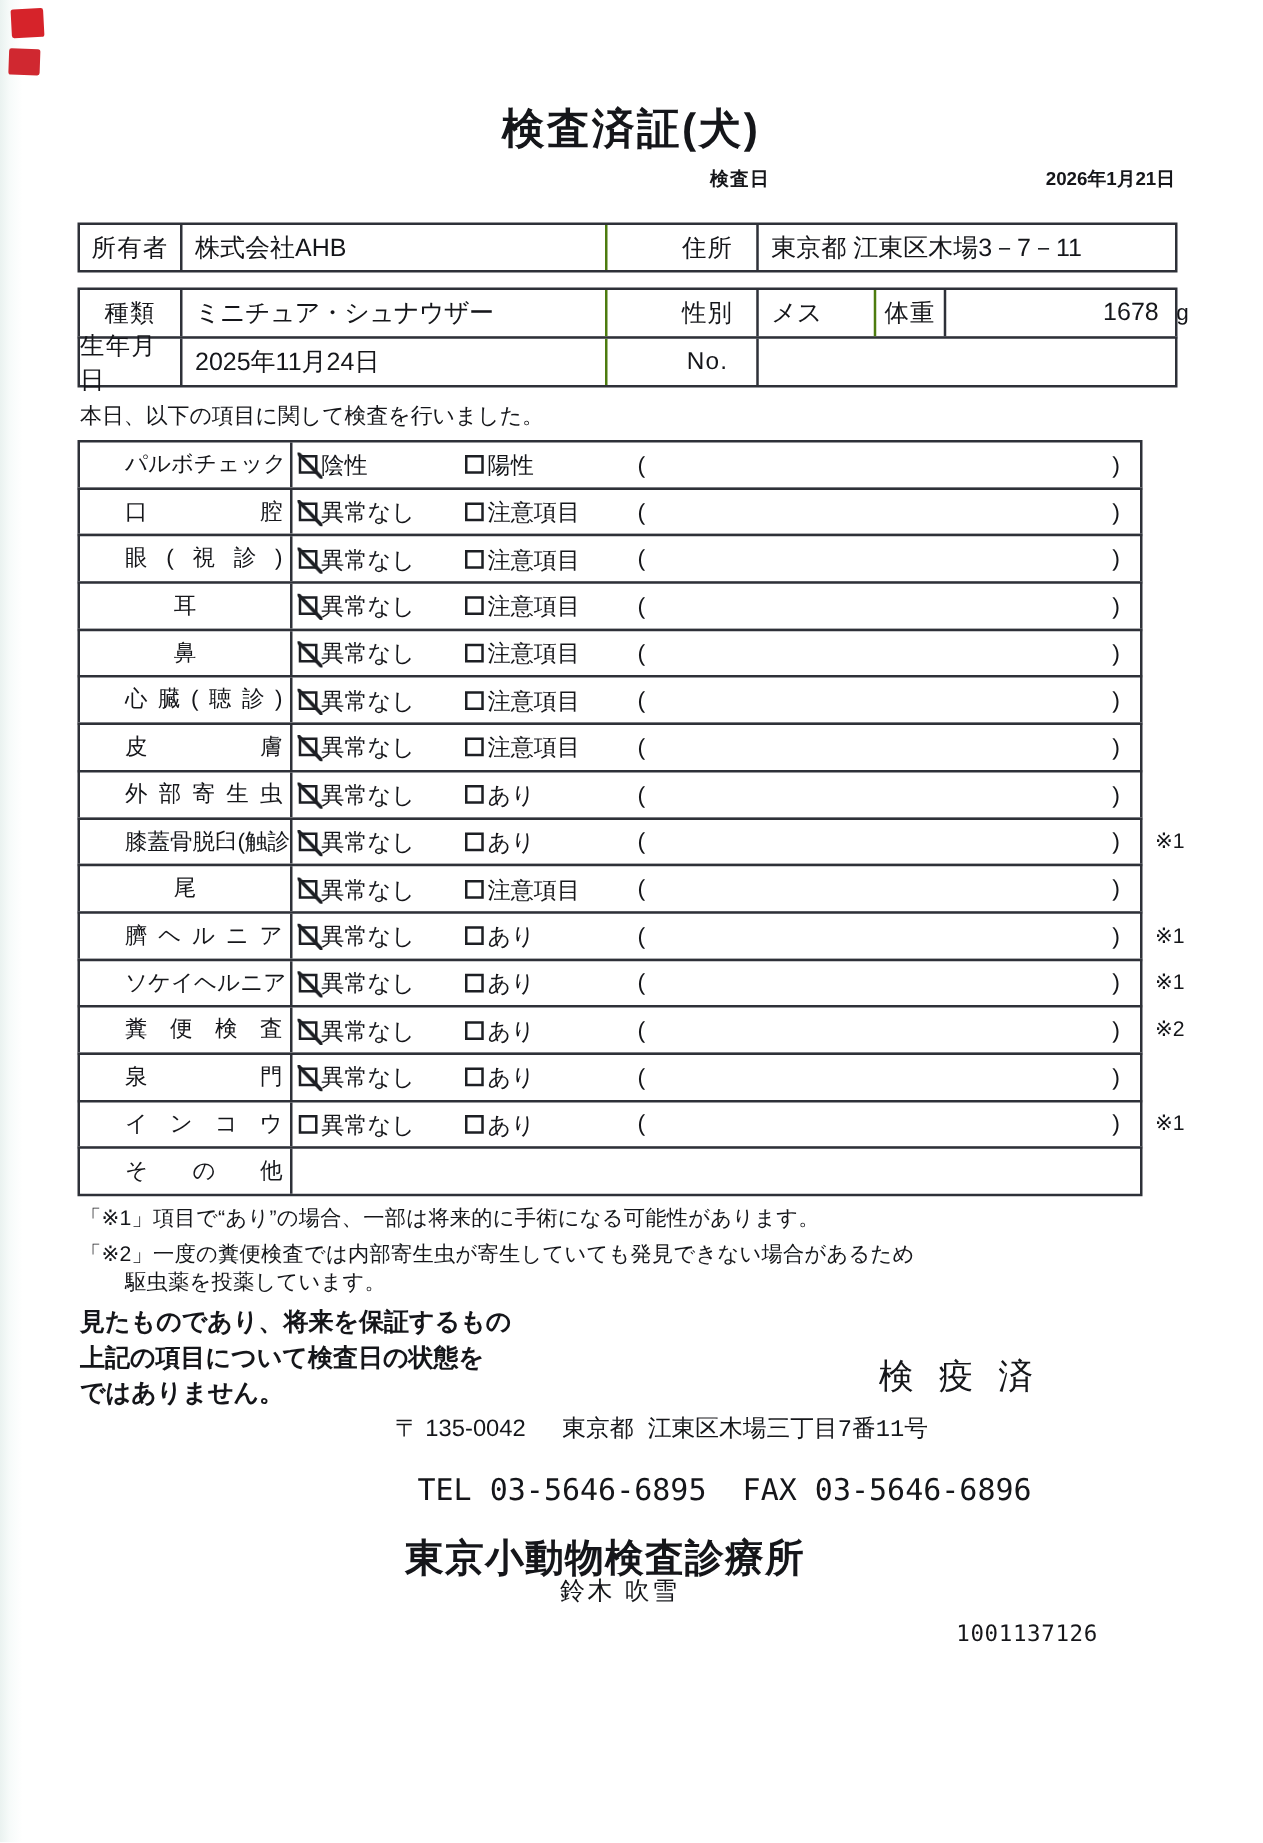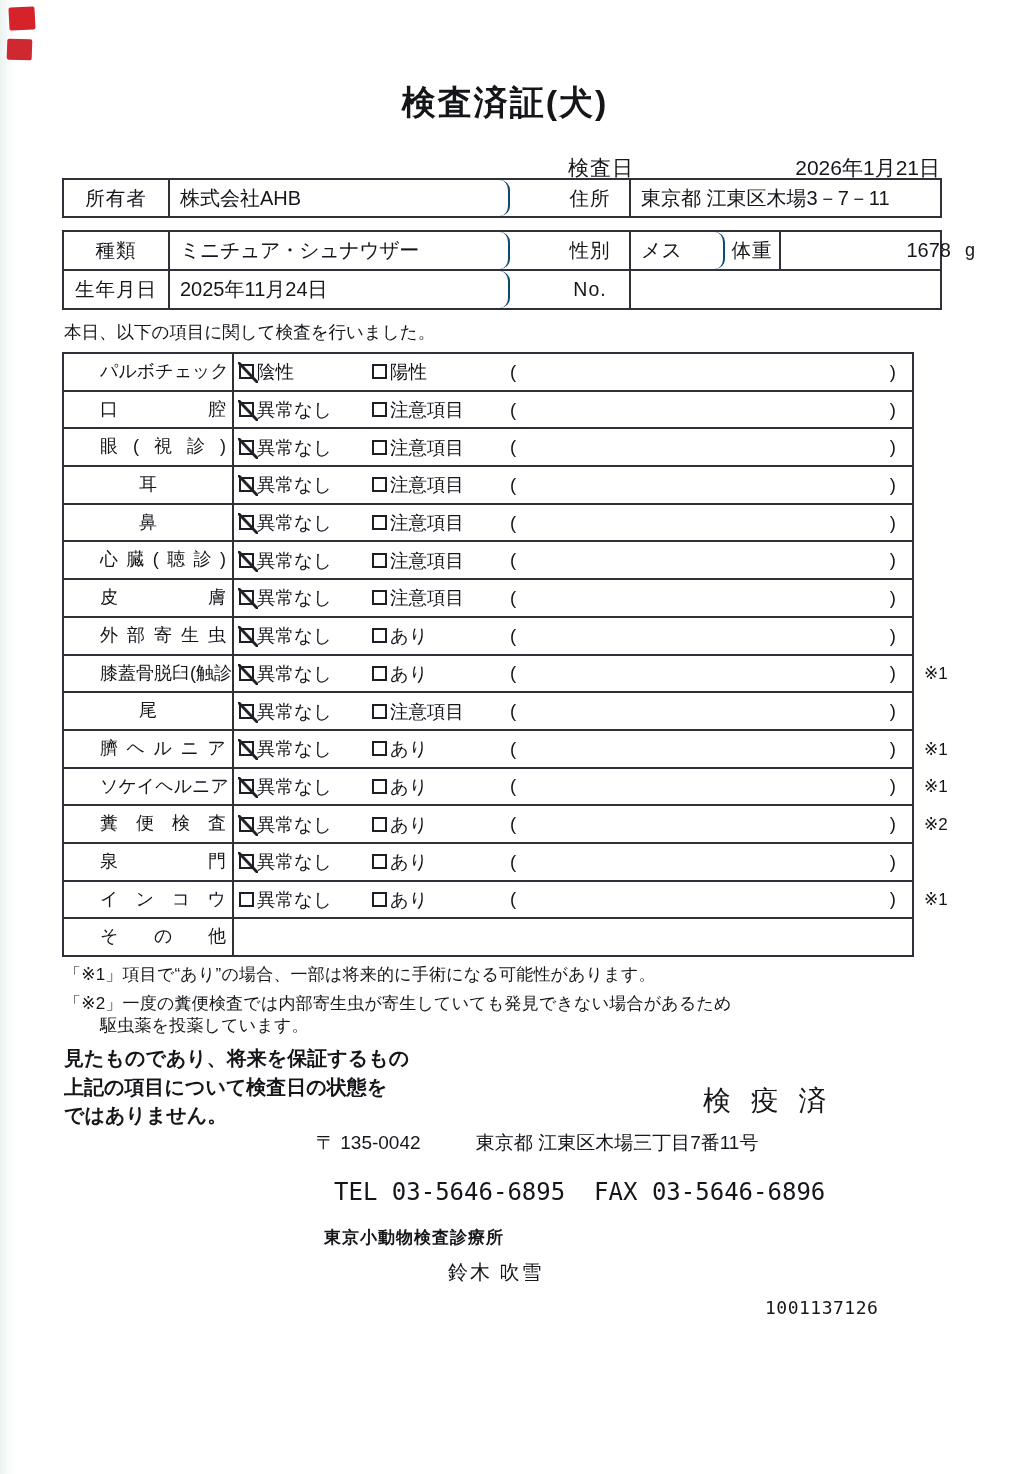--- a/index.html
+++ b/index.html
@@ -9,38 +9,38 @@
           background:linear-gradient(to right,#eaf2f0 0px,#f7fbfa 8px,#ffffff 18px); }
 
   
   .mark { position:absolute; border-radius:2px; }
   .mark1 { left:9px; top:7px; width:26px; height:23px; background:#d6232a; transform:rotate(-3deg); }
   .mark2 { left:7px; top:39px; width:25px; height:21px; background:#d02830; transform:rotate(2deg); }
 
   .title { position:absolute; top:80px; left:0; right:0; text-align:center;
            font-size:34px; font-weight:600; letter-spacing:2px; }
 
-  .daterow { position:absolute; top:154px; left:62px; width:880px; height:26px; font-size:21px; font-weight:400; }
+  .daterow { position:absolute; top:134px; left:62px; width:880px; height:26px; font-size:15px; font-weight:700; }
   .daterow .dlabel { position:absolute; left:506px; top:0; letter-spacing:1px; }
   .daterow .dvalue { position:absolute; right:2px; top:0; }
 
   
   .itable { position:absolute; left:62px; width:880px; }
   .irow { display:flex; border:2px solid #2e3138; height:41px; background:#fff; }
   .irow + .irow { margin-top:-2px; }
   .cell { display:flex; align-items:center; height:100%; }
   .cell.lbl { justify-content:center; font-size:19.5px; letter-spacing:1px; border-right:2px solid #2e3138; }
   .cell.val { padding-left:10px; font-size:20px; }
-  .bR { border-right:2px solid #0c4a6e;border-radius:10px; }
+  .bR { border-right:2px solid #4d7c0f; }
 
   #ownerTable { top:178px; }
   #ownerTable .irow { height:40px; }
   #petTable { top:230px; }
 
-  .w106{width:106px;flex:none;} .w340{width:340px;flex:none;} .w80{width:80px;flex:none;margin-left:41px;}
+  .w106{width:82px;flex:none;} .w340{width:340px;flex:none;} .w80{width:80px;flex:none;margin-left:41px;}
   .w94{width:94px;flex:none;} .w56{width:56px;flex:none;} .w204{width:204px;flex:none;}
   .w354{width:354px;flex:none;}
   .weightval { justify-content:flex-end; padding-right:10px; }
   .weightval .unit { margin-left:14px; font-size:18px; }
   .nolbl { font-size:17px; letter-spacing:0; }
   .breed { font-size:18.5px; letter-spacing:-0.5px; }
 
   .intro { position:absolute; top:320px; left:64px; font-size:17.5px; font-weight:500; }
 
   
@@ -66,23 +66,23 @@
   .note { position:absolute; left:64px; font-size:17px; font-weight:500; letter-spacing:0.2px; }
   #note1 { top:963px; }
   #note2 { top:992px; }
   #note2b { top:1014px; left:100px; }
 
   .statement { position:absolute; top:1044px; left:64px; font-size:20px; font-weight:700; line-height:28.5px; }
 
   .stamp { position:absolute; top:1082px; left:703px; font-size:28px; font-weight:500; letter-spacing:6px; white-space:nowrap; }
 
   .postal { position:absolute; top:1130px; left:316px; font-size:19px; white-space:nowrap; }
-  .postal .addr { margin-left:50px; }
+  .postal .addr { margin-left:24px;font-family:Liberation Mono, monospace; }
   .telline { position:absolute; top:1178px; left:334px; font-size:24px; font-family:"DejaVu Sans Mono","Liberation Mono",monospace; white-space:pre; }
-  .clinic-name { position:absolute; top:1226px; left:324px; font-size:17px; font-weight:600; letter-spacing:1px;text-align:right; }
+  .clinic-name { position:absolute; top:1226px; left:324px; font-size:31px; font-weight:600; letter-spacing:1px;text-align:right; }
   .signer { position:absolute; top:1259px; left:448px; font-size:20px; font-weight:500; letter-spacing:2px; }
   .serial { position:absolute; top:1297px; left:765px; font-size:18px; font-family:"DejaVu Sans Mono","Liberation Mono",monospace; letter-spacing:0.5px; }
 </style>
 </head>
 <body>
 
 <div class="page">
 
   <div class="mark mark1"></div>
   <div class="mark mark2"></div>

